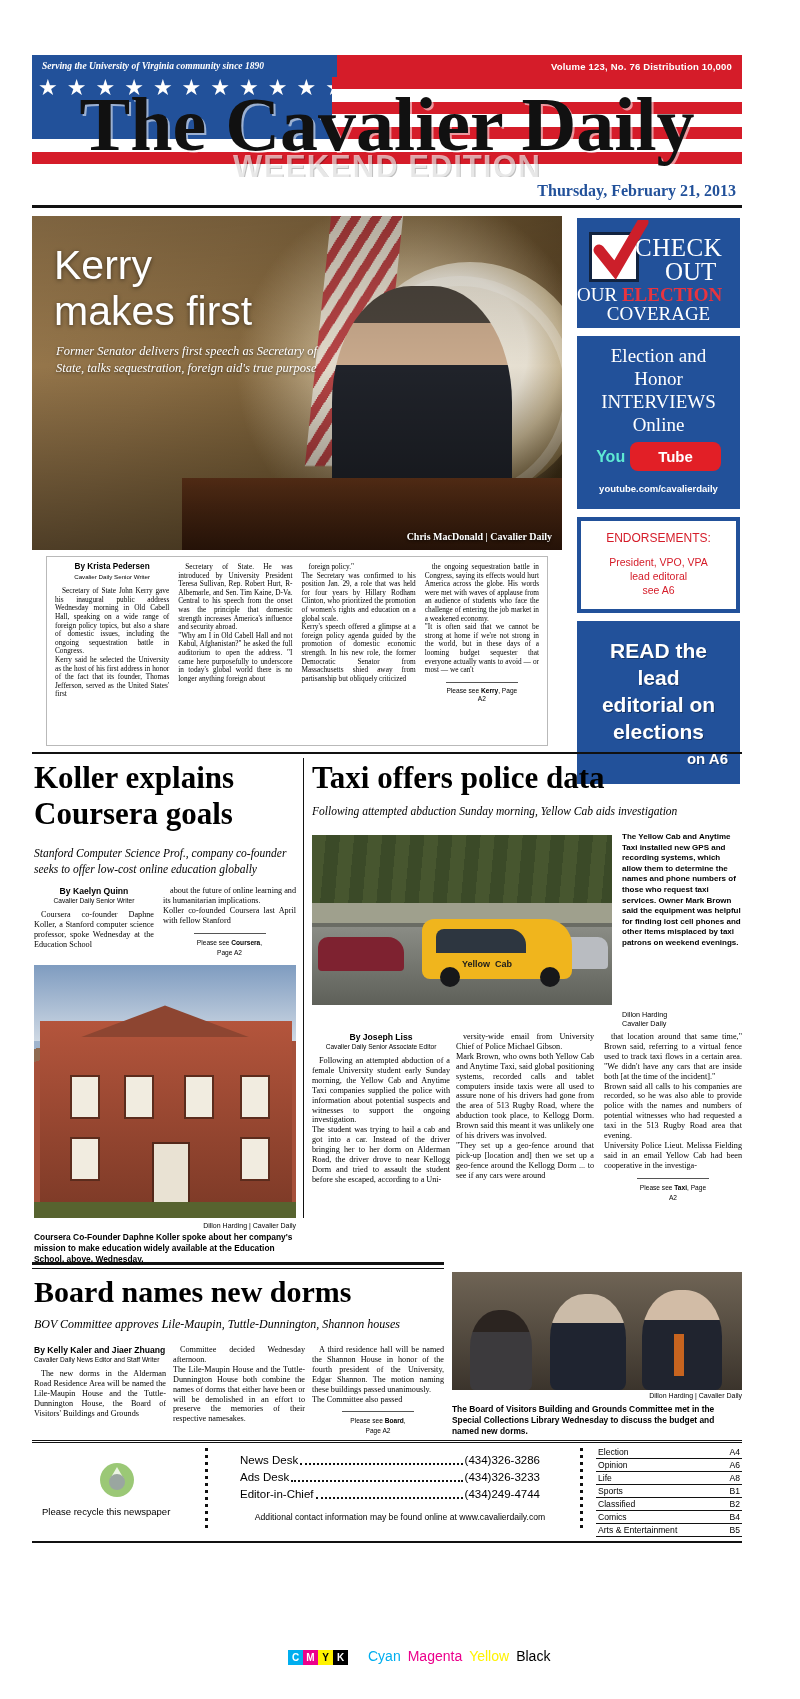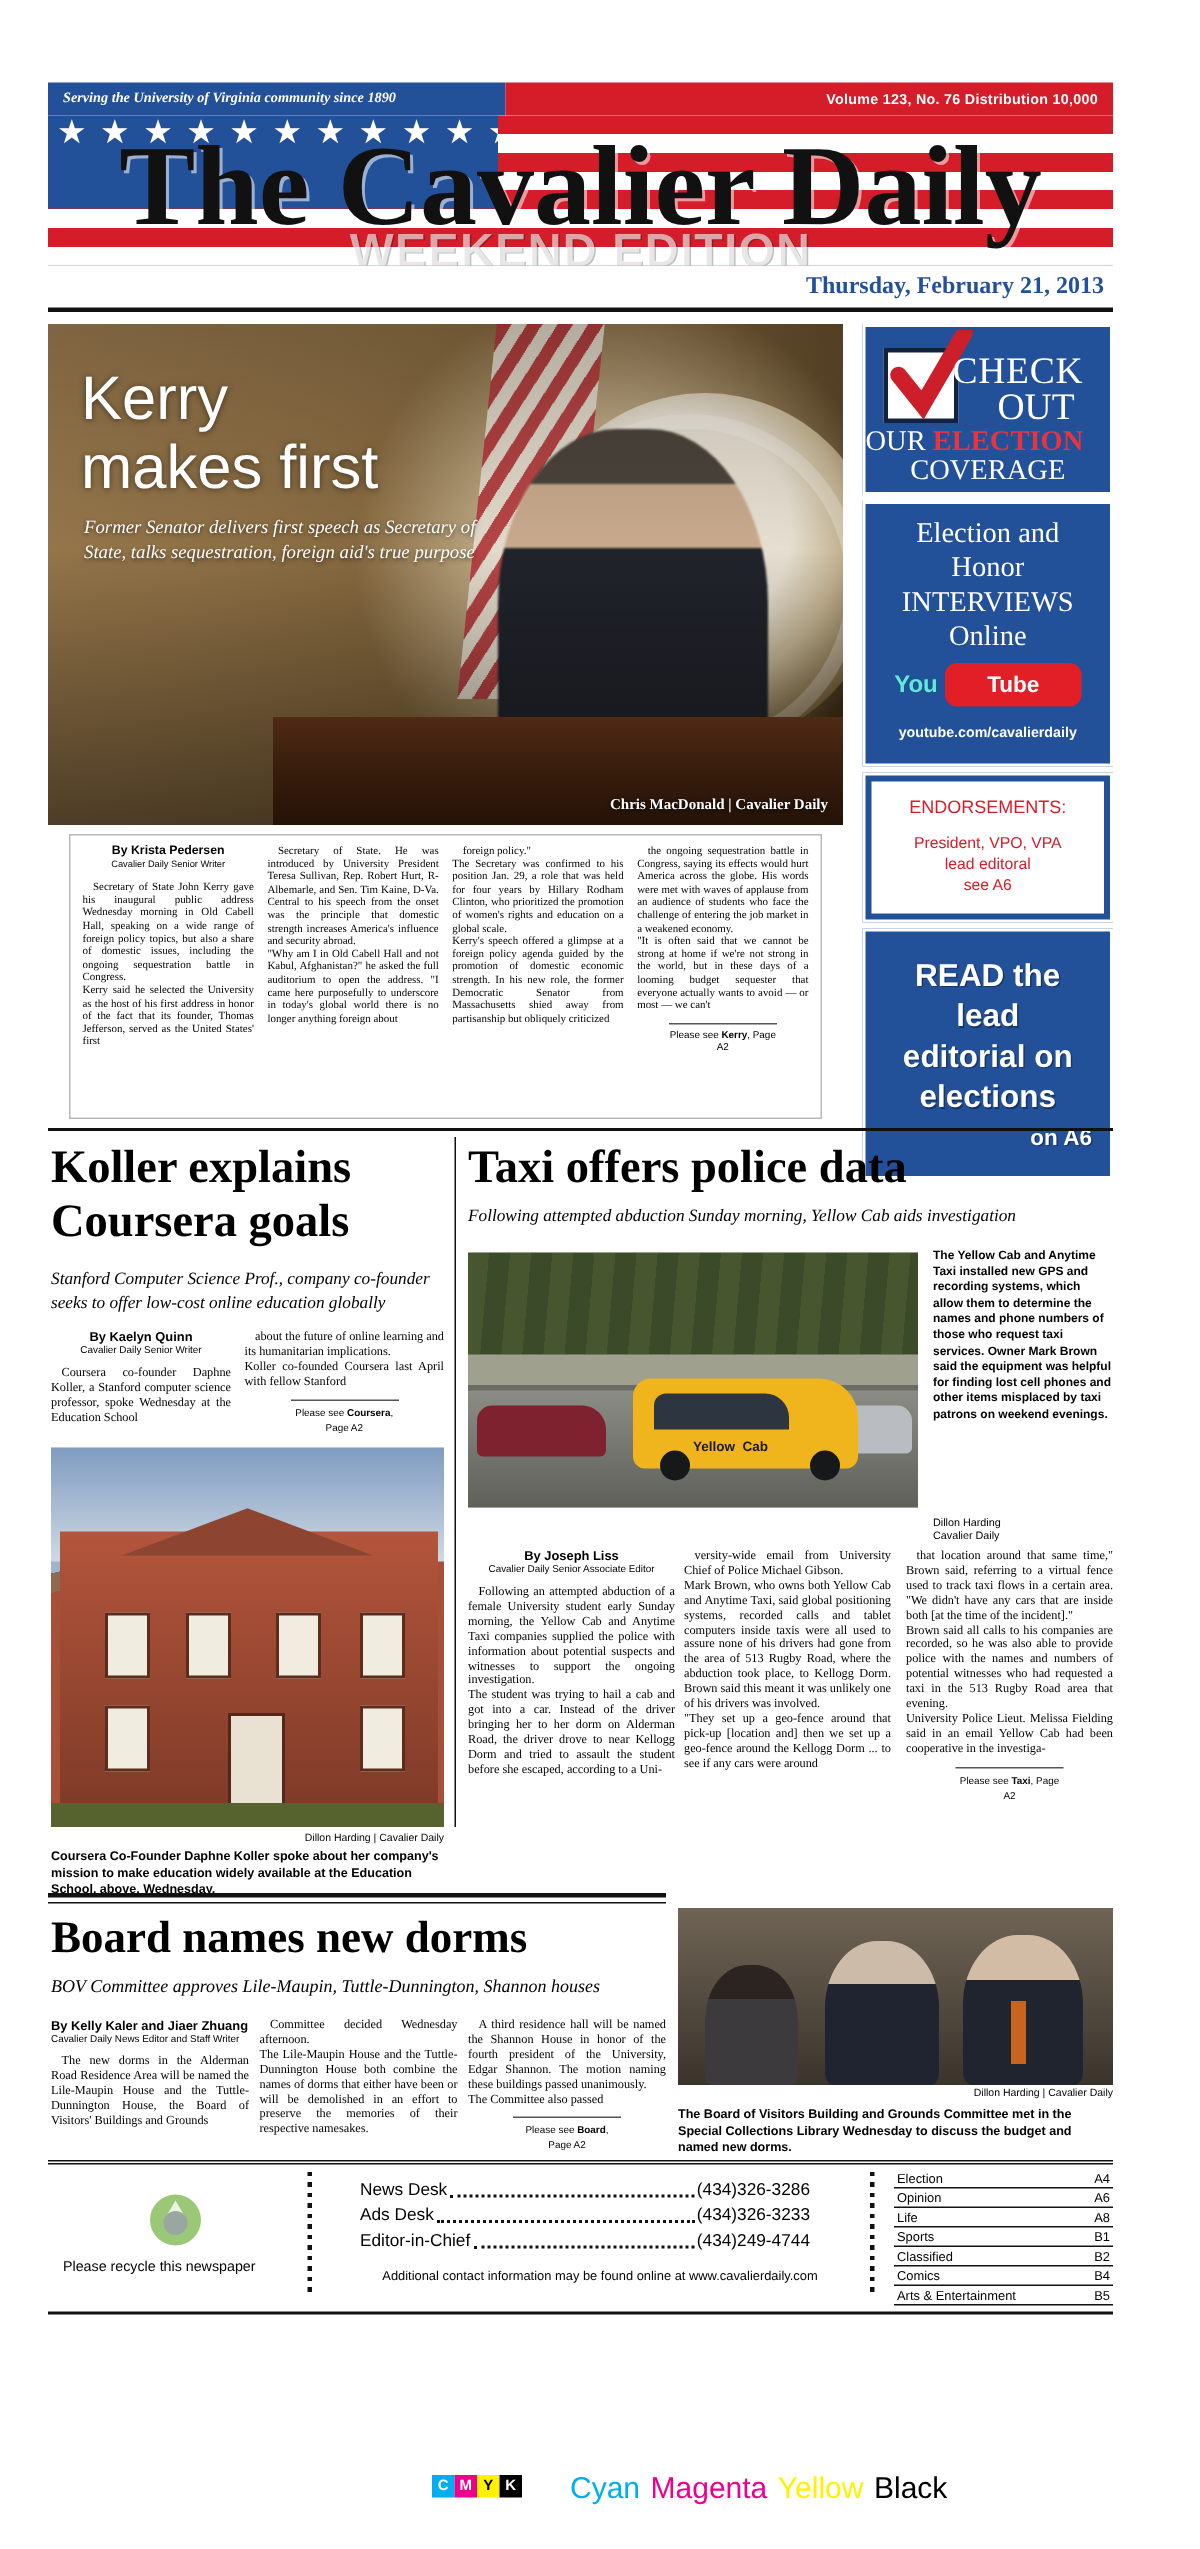--- a/index.html
+++ b/index.html
@@ -174,21 +174,21 @@
   .contacts .dots{flex:1;border-bottom:2px dotted #111;margin:0 2px 4px;}
   .extra{position:absolute;left:200px;top:1512px;width:400px;text-align:center;
      font-family:"Liberation Sans",sans-serif;font-size:8.6px;}
   .index{position:absolute;left:596px;top:1446px;width:146px;font-family:"Liberation Sans",sans-serif;font-size:8.6px;}
   .index .irow{display:flex;justify-content:space-between;border-bottom:1px solid #111;padding:1px 2px;}
 
   
   .colorbar{position:absolute;left:288px;top:1650px;display:flex;align-items:center;gap:0;}
   .cb{width:15px;height:15px;font-family:"Liberation Sans",sans-serif;font-weight:bold;font-size:10px;
      display:flex;align-items:center;justify-content:center;color:#fff;}
-  .cbwords{position:absolute;left:380px;top:1648px;font-family:"Liberation Sans",sans-serif;font-size:20px;display:flex;gap:7px;}
+  .cbwords{position:absolute;left:368px;top:1648px;font-family:"Liberation Sans",sans-serif;font-size:14px;display:flex;gap:7px;}
 </style>
 </head>
 <body>
 
 <div class="page">
 
   <div class="topbar">
     <div class="topbar-left">Serving the University of Virginia community since 1890</div>
     <div class="topbar-right">Volume 123, No. 76  Distribution 10,000</div>
   </div>

